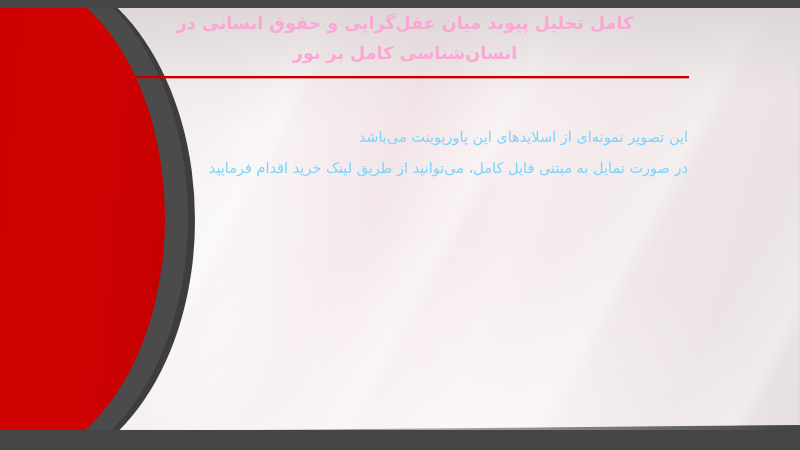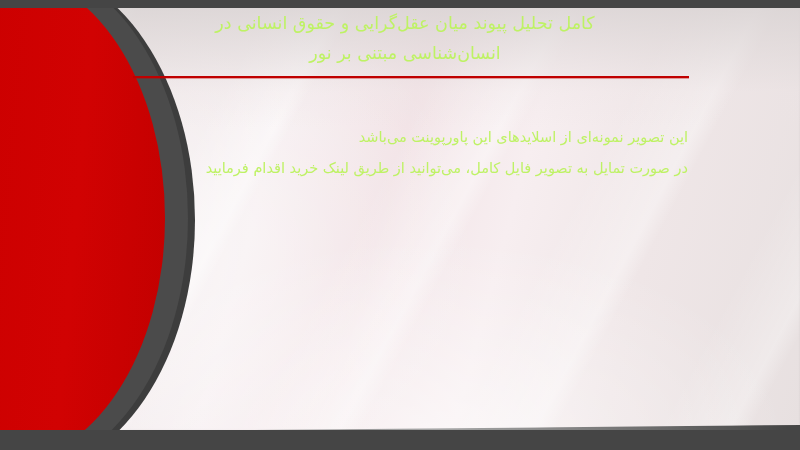--- a/index.html
+++ b/index.html
@@ -117,23 +117,23 @@
   
   .title-block {
     position: absolute;
     left: 120px;
     top: 8px;
     width: 570px;
     text-align: center;
     direction: rtl;
   }
   .title-line {
-    color: #bef264;
+    color: #f9a8d4;
     font-size: 17.5px;
-    font-weight: normal;
+    font-weight: bold;
     line-height: 30px;
     letter-spacing: 0px;
     white-space: nowrap;
   }
   .title-rule {
     position: absolute;
     left: 133px;
     top: 76px;
     width: 556px;
     height: 2px;
@@ -144,21 +144,21 @@
   
   .body-block {
     position: absolute;
     right: 112px;
     top: 122px;
     width: 580px;
     text-align: right;
     direction: rtl;
   }
   .body-line {
-    color: #bef264;
+    color: #7dd3fc;
     font-size: 14.5px;
     line-height: 31px;
     white-space: nowrap;
     font-weight: normal;
   }
 
   
   .bottom-bar {
     position: absolute;
     left: 0;
@@ -195,27 +195,27 @@
   <div class="bg-soft-radial"></div>
   <div class="bg-topshade"></div>
 
   <div class="left-arc-shadow"></div>
   <div class="left-arc"></div>
   <div class="left-red-strip"></div>
   <div class="left-red"></div>
 
   <div class="title-block">
     <div class="title-line">کامل تحلیل پیوند میان عقل‌گرایی و حقوق انسانی در</div>
-    <div class="title-line">انسان‌شناسی مبتنی بر نور</div>
+    <div class="title-line">انسان‌شناسی کامل بر نور</div>
   </div>
 
   <div class="title-rule"></div>
 
   <div class="body-block">
     <div class="body-line">این تصویر نمونه‌ای از اسلایدهای این پاورپوینت می‌باشد</div>
-    <div class="body-line">در صورت تمایل به تصویر فایل کامل، می‌توانید از طریق لینک خرید اقدام فرمایید</div>
+    <div class="body-line">در صورت تمایل به مبتنی فایل کامل، می‌توانید از طریق لینک خرید اقدام فرمایید</div>
   </div>
 
   <div class="bottom-highlight"></div>
   <div class="bottom-bar"></div>
   <div class="top-bar"></div>
 
 </div>
 
 </body></html>

